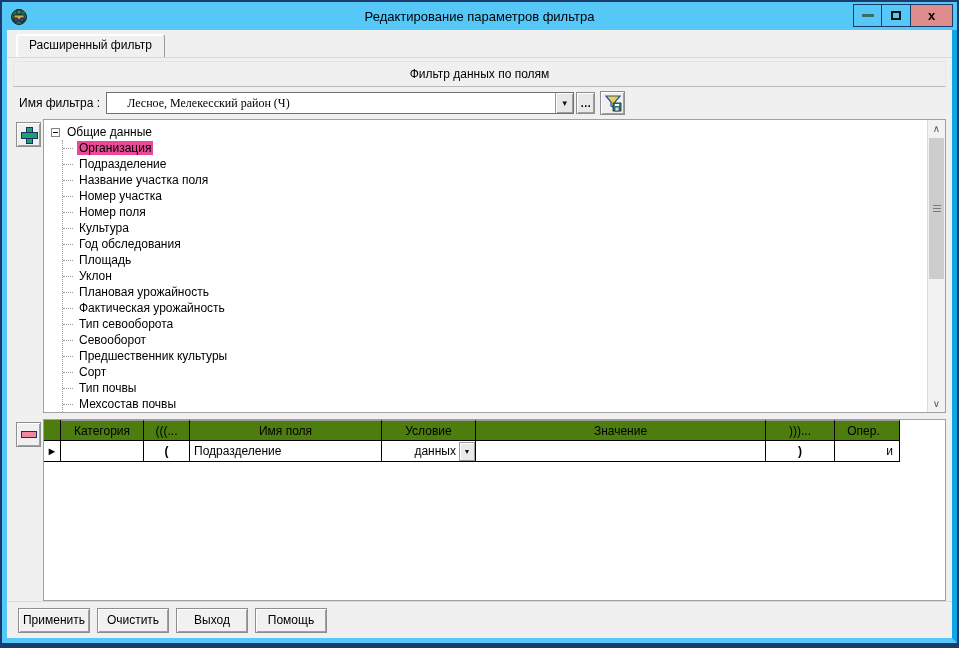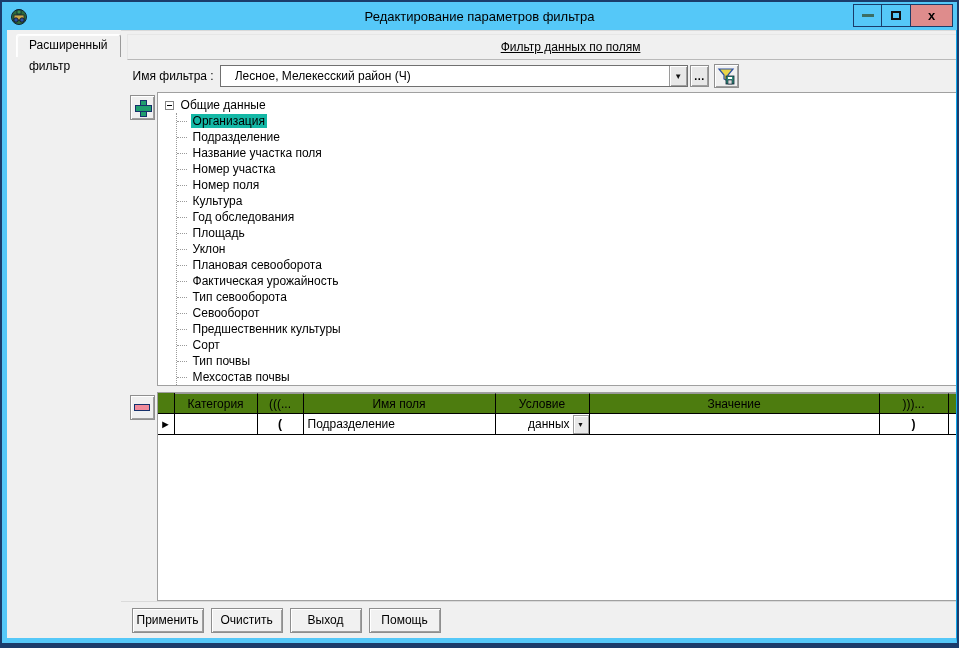--- a/index.html
+++ b/index.html
@@ -1,22 +1,22 @@
 <!DOCTYPE html>
 <html><head>
 <meta charset="utf-8">
 <style>
   * { box-sizing: border-box; margin: 0; padding: 0; }
   html,body { width:959px; height:648px; }
   body { font-family:"Liberation Sans","DejaVu Sans",sans-serif; font-size:12px; color:#000; background:#fff; }
 
   .window { width:959px; height:648px; border:2px solid #1b3c6b; border-bottom-width:5px;
             display:flex; flex-direction:column; background:#f0f0f0; }
-  .frame  { flex:1; border-left:5px solid #55c8f8; border-right:1px solid #0ea5e9; border-bottom:5px solid #55c8f8;
-            display:flex; flex-direction:row; overflow:hidden; }
+  .frame  { flex:1; border-left:5px solid #55c8f8; border-right:5px solid #0ea5e9; border-bottom:5px solid #55c8f8;
+            display:flex; flex-direction:column; overflow:hidden; }
 
   
   .titlebar { height:28px; background:#55c8f8; display:flex; align-items:center; position:relative; flex:0 0 28px; }
   .app-icon { width:20px; height:18px; margin-left:7px; }
   .title { position:absolute; left:0; right:0; text-align:center; font-size:13px; }
   .winbtns { position:absolute; right:4px; top:2px; display:flex; }
   .winbtn { height:23px; border:1px solid #1a3c6a; background:#55c8f8; display:flex; align-items:center; justify-content:center; margin-left:0; }
   .winbtn.min { width:29px; }
   .winbtn.max { width:29px; border-left:none; }
   .winbtn.close { width:42px; background:#de8c8c; border-left:none; font-weight:bold; font-size:13px; }
@@ -25,27 +25,27 @@
 
   
   .tabstrip { flex:0 0 27px; background:#f0f0f0; padding:4px 0 0 9px; }
   .tab { display:inline-block; height:23px; line-height:21px; padding:0 12px; background:#f0f0f0;
          border:1px solid #9a9a9a; border-bottom:none; border-top-color:#fff; border-left-color:#fff;
          border-radius:3px 3px 0 0; box-shadow:inset 1px 1px 0 #fdfdfd; font-size:12px; }
   .tabpanel { flex:1; border-top:1px solid #d9d9d9; display:flex; flex-direction:column; background:#f0f0f0; }
 
   
   .header-bar { margin:3px 6px 0 6px; height:26px; background:#f0f0f0; border:1px solid #e6e6e6; border-bottom:1px solid #b9b9b9;
-                display:flex; align-items:center; justify-content:center; font-size:12px;text-decoration:underline; }
+                display:flex; align-items:center; justify-content:center; font-size:12px; }
 
   
   .filter-row { height:32px; display:flex; align-items:center; padding:0 6px 0 12px; flex:0 0 32px; }
   .filter-label { margin-right:6px; white-space:nowrap; }
   .combo { display:flex; height:22px; border:1px solid #707070; background:#fff; width:468px; }
-  .combo input { flex:1; border:none; outline:none; font-family:Liberation Sans, sans-serif; font-size:12px; padding:0 14px; background:#fff; }
+  .combo input { flex:1; border:none; outline:none; font-family:Liberation Serif, serif; font-size:12px; padding:0 20px; background:#fff; }
   .combo-btn { width:18px; background:#e8e8e8; border-left:1px solid #9a9a9a;
                box-shadow:inset 1px 1px 0 #fff, inset -1px -1px 0 #9f9f9f;
                display:flex; align-items:center; justify-content:center; font-size:8px; color:#111; }
   .mini-btn { width:19px; height:22px; margin-left:2px; background:#e8e8e8; border:1px solid #8f8f8f;
               box-shadow:inset 1px 1px 0 #fff, inset -1px -1px 0 #9f9f9f;
               display:flex; align-items:center; justify-content:center; font-weight:bold; font-size:11px; }
   .tool-btn { width:25px; height:24px; margin-left:5px; background:#f0f0f0; border:1px solid #8f8f8f;
               box-shadow:inset 1px 1px 0 #fff, inset -1px -1px 0 #9f9f9f;
               display:flex; align-items:center; justify-content:center; }
 
@@ -63,21 +63,21 @@
 
   .tree-panel { flex:1; background:#fff; border:1px solid #a0a0a0; position:relative; overflow:hidden; display:flex; }
   .tree-scroll { flex:1; overflow:hidden; padding:4px 0 0 7px; }
   .tree-root-row { height:16px; display:flex; align-items:center; }
   .expand-box { width:9px; height:9px; border:1px solid #848484; background:#fff; position:relative; margin-right:5px; flex:0 0 9px; }
   .expand-box::after { content:""; position:absolute; left:1px; top:3px; width:5px; height:1px; background:#000; }
   .tree-label { padding:0 2px; white-space:nowrap; }
   ul.tree-children { list-style:none; margin-left:11px; border-left:1px dotted #9a9a9a; }
   ul.tree-children li { height:16px; display:flex; align-items:center; white-space:nowrap; }
   ul.tree-children li::before { content:""; width:10px; border-top:1px dotted #9a9a9a; margin-right:4px; flex:0 0 10px; }
-  .sel { background:#14b8a6; }
+  .sel { background:#ec4899; }
 
   
   .vscroll { flex:0 0 18px; background:#f2f2f2; border-left:1px solid #dcdcdc; display:flex; flex-direction:column; }
   .vs-arrow { height:17px; display:flex; align-items:center; justify-content:center; color:#5a5a5a; font-size:10px; background:#f2f2f2; }
   .vs-track { flex:1; position:relative; }
   .vs-thumb { position:absolute; top:1px; left:1px; right:1px; height:141px; background:#cdcdcd; display:flex; align-items:center; justify-content:center; }
   .vs-grip { width:8px; height:1px; background:#7a7a7a; box-shadow:0 -3px 0 #7a7a7a, 0 3px 0 #7a7a7a; }
 
   
   .pane-bottom { flex:1; display:flex; margin-top:6px; }
@@ -199,21 +199,21 @@
                 <li>
                     <span class="tree-label">Год обследования</span>
                   </li>
                 <li>
                     <span class="tree-label">Площадь</span>
                   </li>
                 <li>
                     <span class="tree-label">Уклон</span>
                   </li>
                 <li>
-                    <span class="tree-label">Плановая севооборота</span>
+                    <span class="tree-label">Плановая урожайность</span>
                   </li>
                 <li>
                     <span class="tree-label">Фактическая урожайность</span>
                   </li>
                 <li>
                     <span class="tree-label">Тип севооборота</span>
                   </li>
                 <li>
                     <span class="tree-label">Севооборот</span>
                   </li>

